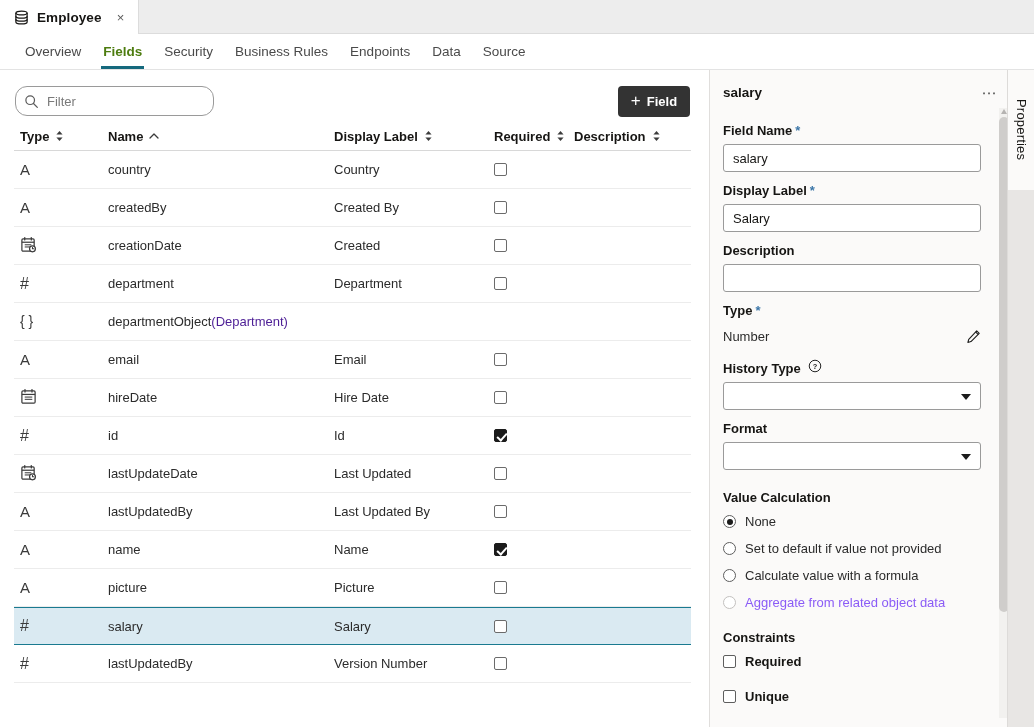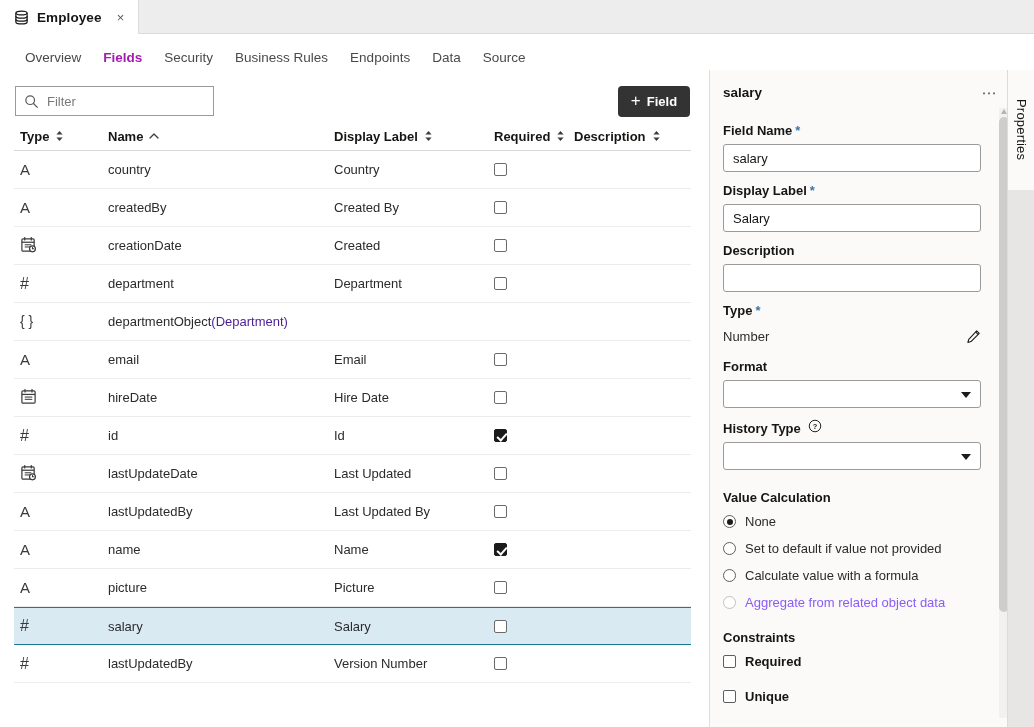--- a/index.html
+++ b/index.html
@@ -37,56 +37,56 @@
     letter-spacing: .1px;
   }
   .tab-close {
     font-size: 13px; color: #5b5b5b; margin-left: 4px;
     width: 14px; text-align: center; cursor: pointer;
     line-height: 1;
   }
 
   
   .navtabs {
-    position: absolute; left: 0; top: 40px;
+    position: absolute; left: 0; top: 34px;
     width: 1034px; height: 36px;
     background: #ffffff;
     border-bottom: 1px solid #e3e3e3;
     display: flex; align-items: stretch;
     padding-left: 14px;
   }
   .navtab {
     display: flex; align-items: center;
     padding: 0 11px;
     font-size: 13.5px;
     color: #4a4a4a;
     position: relative;
     cursor: pointer;
     white-space: nowrap;
   }
-  .navtab.active { color: #a21caf; font-weight: 700; }
+  .navtab.active { color: #4d7c0f; font-weight: 700; }
   .navtab.active::after {
     content: ""; position: absolute;
     left: 9px; right: 9px; bottom: 0; height: 3px;
     background: #0572ce;
     background: #15697d;
   }
 
   
   .leftpane {
     position: absolute; left: 0; top: 70px;
     width: 709px; height: 657px;
     background: #ffffff;
     overflow: hidden;
   }
   .filterbox {
     position: absolute; left: 15px; top: 16px;
     width: 199px; height: 30px;
     border: 1px solid #9a9a9a;
-    border-radius: 0;
+    border-radius: 12px;
     background: #fff;
     display: flex; align-items: center;
     padding: 0 8px;
     gap: 8px;
   }
   .filterbox svg { display: block; flex: none; }
   .filter-input {
     border: 0; outline: 0; background: transparent;
     font-family: "Liberation Sans", sans-serif;
     font-size: 13px; color: #2b2b2b;
@@ -663,42 +663,42 @@
               <svg class="pencil" width="15" height="15" viewBox="0 0 16 16">
                 <path d="M11.4 1.9 L14.1 4.6 L5.3 13.4 L2 14.3 L2.9 11 Z" fill="none" stroke="#1b1b1b" stroke-width="1.15" stroke-linejoin="round"></path>
                 <line x1="10.2" y1="3.1" x2="12.9" y2="5.8" stroke="#1b1b1b" stroke-width="1.15"></line>
               </svg>
             </span>
           </div>
         </div>
 
         <div class="fgroup">
           <div class="flabel">
-            <span>Format</span>
-          </div>
-          <div class="fselect">
-            <span class="caret"></span>
-          </div>
-        </div>
-
-        <div class="fgroup">
-          <div class="flabel">
             <span>History Type</span>
             <span class="help-ico">
               <svg width="14" height="14" viewBox="0 0 16 16">
                 <circle cx="8" cy="8" r="6.6" fill="none" stroke="#1b1b1b" stroke-width="1.1"></circle>
                 <text x="8" y="11.4" text-anchor="middle" font-size="8.5" font-family="Liberation Sans, sans-serif" fill="#1b1b1b">?</text>
               </svg>
             </span>
           </div>
           <div class="fselect">
             <span class="caret"></span>
           </div>
         </div>
 
+        <div class="fgroup">
+          <div class="flabel">
+            <span>Format</span>
+          </div>
+          <div class="fselect">
+            <span class="caret"></span>
+          </div>
+        </div>
+
         <div class="sect-title">Value Calculation</div>
         <div id="vc-host">
             <div class="radio-row">
               <span class="radio on"></span>
               <span>None</span>
             </div>
             <div class="radio-row">
               <span class="radio"></span>
               <span>Set to default if value not provided</span>
             </div>

